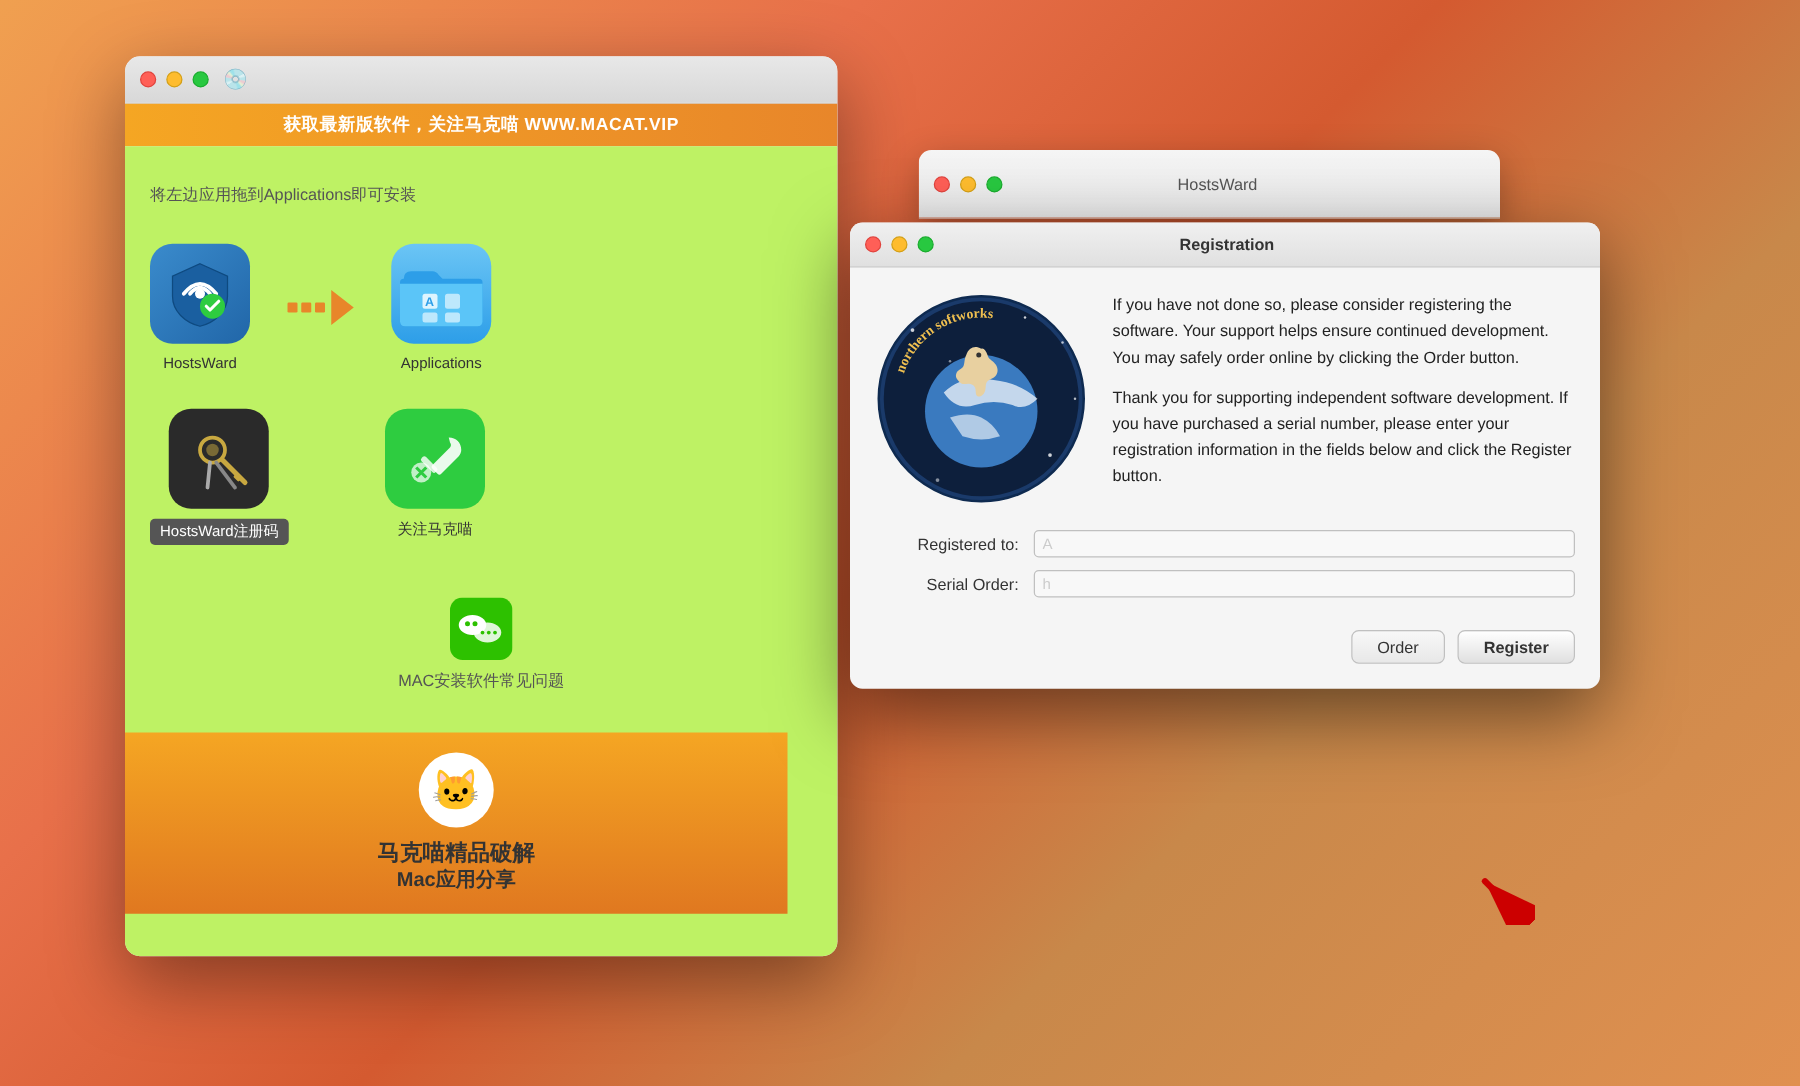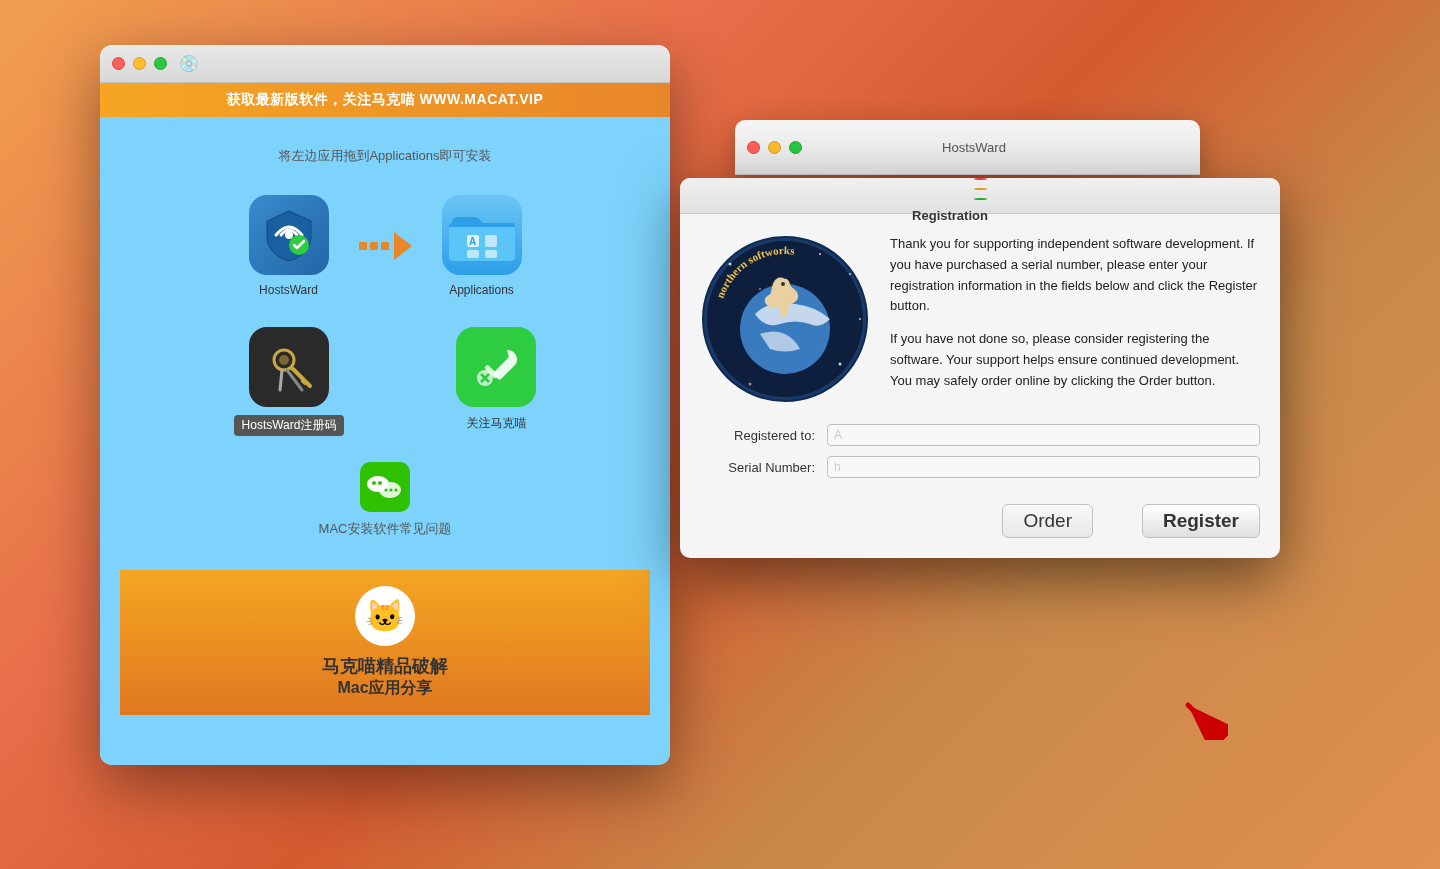--- a/index.html
+++ b/index.html
@@ -65,23 +65,22 @@
       font-size: 14px;
       font-weight: bold;
       color: white;
       letter-spacing: 0.5px;
     }
 
     .dmg-content {
       flex: 1;
       display: flex;
       flex-direction: column;
-      align-items: center;
       padding: 20px;
-      background: #7dd3fc;
+      background: #bef264;
     }
 
     .install-instruction {
       font-size: 13px;
       color: #555;
       margin-bottom: 30px;
       margin-top: 10px;
     }
 
     .drag-row {
@@ -150,22 +149,22 @@
     }
 
     .app-label {
       font-size: 12px;
       color: #333;
       text-align: center;
     }
 
     .second-row {
       display: flex;
-      gap: 112px;
-      margin-bottom: 26px;
+      gap: 77px;
+      margin-bottom: 42px;
     }
 
     .repair-icon {
       background: #2ecc40;
       border-radius: 18px;
     }
 
     .repair-icon svg {
       width: 50px;
       height: 50px;
@@ -251,21 +250,20 @@
     }
 
     .reg-titlebar {
       background: linear-gradient(180deg, #f0f0f0 0%, #e0e0e0 100%);
       height: 36px;
       display: flex;
       align-items: center;
       padding: 0 12px;
       border-bottom: 1px solid #c8c8c8;
       gap: 8px;
-      flex-direction: column;
     }
 
     .reg-title-text {
       flex: 1;
       text-align: center;
       font-size: 13px;
       font-weight: 600;
       color: #333;
       margin-left: -60px;
     }
@@ -334,24 +332,23 @@
       justify-content: flex-end;
       gap: 10px;
       padding: 0 20px 20px 20px;
     }
 
     .reg-btn {
       padding: 5px 20px;
       border-radius: 6px;
       border: 1px solid #c0c0c0;
       background: linear-gradient(180deg, #f8f8f8 0%, #e8e8e8 100%);
-      font-size: 19px;
+      font-size: 13px;
       cursor: pointer;
       color: #333;
-      margin-left: 39px;
     }
 
     .reg-btn-primary {
       background: linear-gradient(180deg, #ffffff 0%, #e0e0e0 100%);
       font-weight: 700;
     }
 
     
     .red-arrow {
       position: absolute;
@@ -545,32 +542,32 @@
         <circle cx="83" cy="50" r="2" fill="#333"></circle>
 
         <path id="topArc" d="M 20 85 A 65 65 0 0 1 150 85" fill="none"></path>
         <text font-size="11" fill="#f0c050" font-family="serif" font-weight="bold">
           <textPath href="#topArc" startOffset="10%">northern softworks</textPath>
         </text>
       </svg>
     </div>
 
     <div class="reg-text">
+      <p>If you have not done so, please consider registering the software.  Your support helps ensure continued development.  You may safely order online by clicking the Order button.</p>
       <p>Thank you for supporting independent software development.  If you have purchased a serial number, please enter your registration information in the fields below and click the Register button.</p>
-      <p>If you have not done so, please consider registering the software.  Your support helps ensure continued development.  You may safely order online by clicking the Order button.</p>
     </div>
   </div>
 
   <div class="reg-fields">
     <div class="field-row">
       <span class="field-label">Registered to:</span>
       <input class="field-input" type="text" value="A" style="color: rgb(204, 204, 204); background: rgb(248, 248, 248);">
     </div>
     <div class="field-row">
-      <span class="field-label">Serial Number:</span>
+      <span class="field-label">Serial Order:</span>
       <input class="field-input" type="text" value="h                                        " style="color: rgb(204, 204, 204); background: rgb(248, 248, 248);">
     </div>
   </div>
 
   <div class="reg-buttons">
     <button class="reg-btn">Order</button>
     <button class="reg-btn reg-btn-primary">Register</button>
   </div>
 </div>
 

